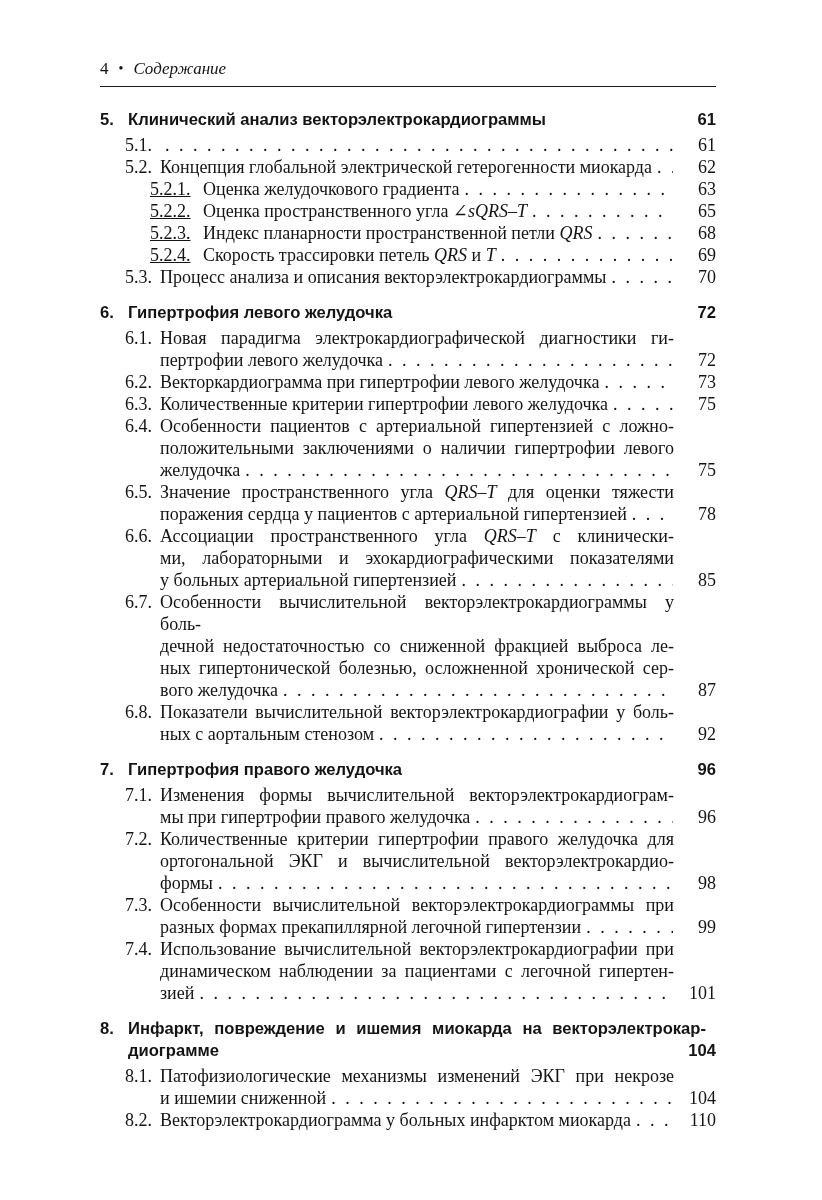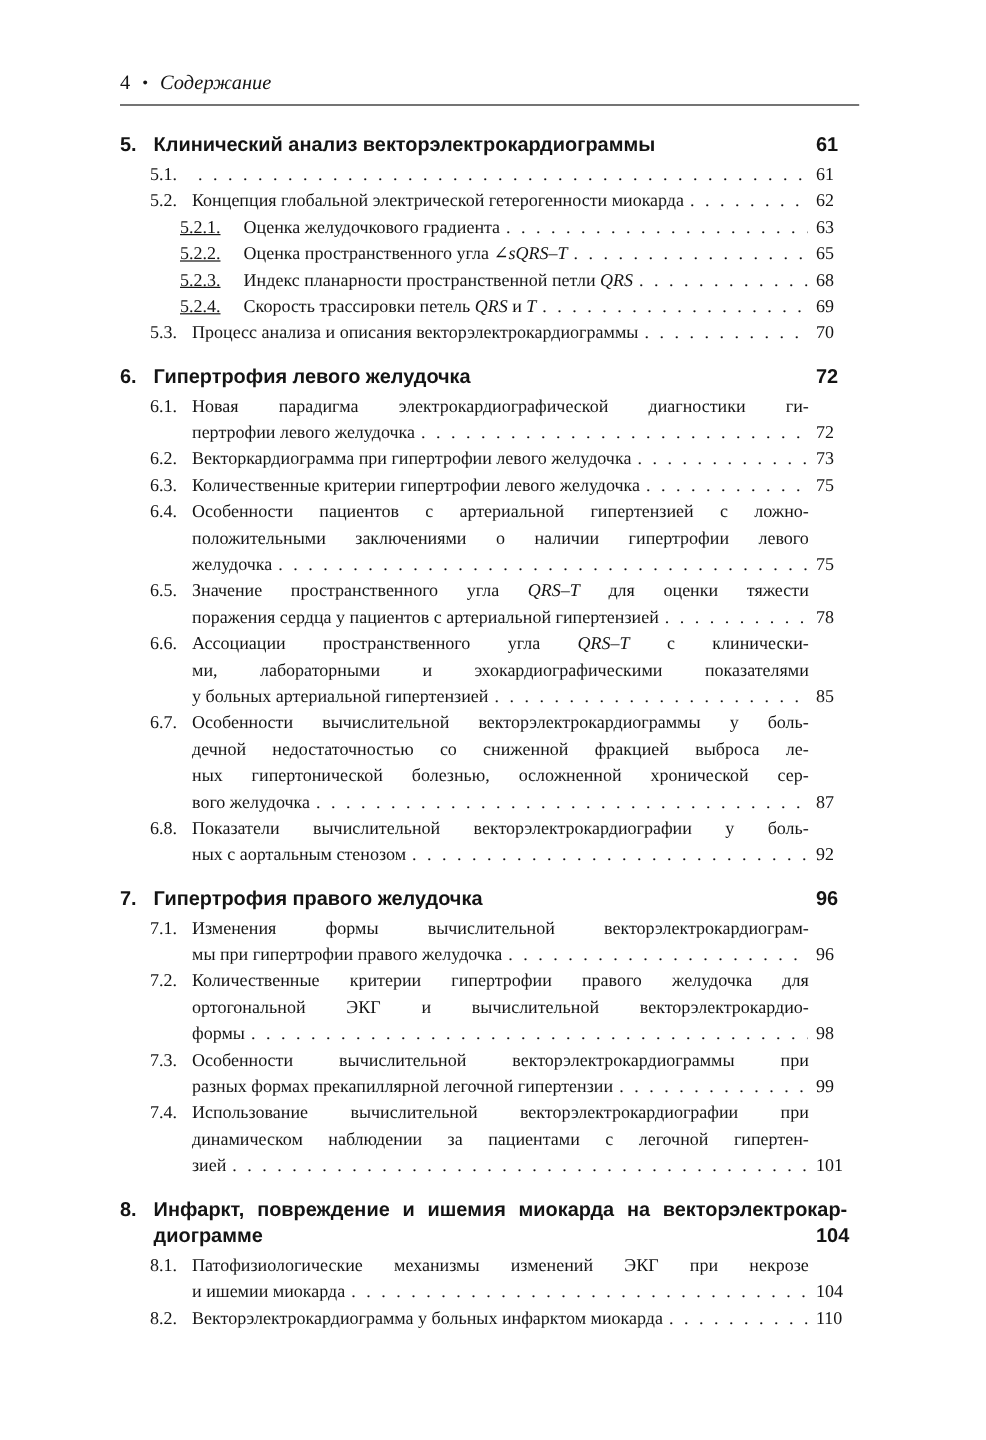--- a/index.html
+++ b/index.html
@@ -34,21 +34,21 @@
     border-bottom: 1.6px solid #1a1a1a;
     margin-top: 5px;
   }
   .toc { margin-top: 22px; }
   .chapter { margin-top: 14px; }
   .chapter:first-child { margin-top: 0; }
   .chapter-head { margin-bottom: 3px; }
   .row {
     display: flex;
     align-items: baseline;
-    font-size: 15px;
+    font-size: 18px;
     line-height: 22px;
   }
   .chapter-title-row {
     font-family: "Liberation Sans", "DejaVu Sans", sans-serif;
     font-weight: bold;
     font-size: 16.6px;
   }
   
   .num0 { flex: 0 0 28px; }
   .num1 { margin-left: 25px; flex: 0 0 35px; }
@@ -63,21 +63,21 @@
   .chapter-title-row .txt-j { margin-right: 10px; }
   .dots {
     flex: 1 1 auto;
     overflow: hidden;
     white-space: nowrap;
     text-align: right;
     margin: 0 7px 0 5px;
     letter-spacing: 2.5px;
   }
   .spacer { flex: 1 1 auto; }
-  .pg { flex: 0 0 36px; text-align: left; white-space: nowrap; }
+  .pg { flex: 0 0 36px; text-align: right; white-space: nowrap; }
   .it { font-style: italic; }
 </style>
 </head>
 <body>
 
 <div class="page">
   <div class="content">
     <div class="pagehead">
       <span>4</span>
       <span class="bullet">•</span>
@@ -343,21 +343,21 @@
               <span class="pg">104</span>
             </div>
           </div>
           <div class="entry">
             <div class="row">
               <span class="num1">8.1.</span>
               <span class="txt-j">Патофизиологические механизмы изменений ЭКГ при некрозе</span>
             </div>
             <div class="row">
               <span class="num1"></span>
-              <span class="txt">и ишемии миокарда</span>
+              <span class="txt">и ишемии сниженной</span>
               <span class="dots">. . . . . . . . . . . . . . . . . . . . . . . . . . . . . . . . . . . . . . . . . . . . . . . . . . . . . . . . . . . . . . . . . . . . . . </span>
               <span class="pg">104</span>
             </div>
           </div>
           <div class="entry">
             <div class="row">
               <span class="num1">8.2.</span>
               <span class="txt">Векторэлектрокардиограмма у больных инфарктом миокарда</span>
               <span class="dots">. . . . . . . . . . . . . . . . . . . . . . . . . . . . . . . . . . . . . . . . . . . . . . . . . . . . . . . . . . . . . . . . . . . . . . </span>
               <span class="pg">110</span>

